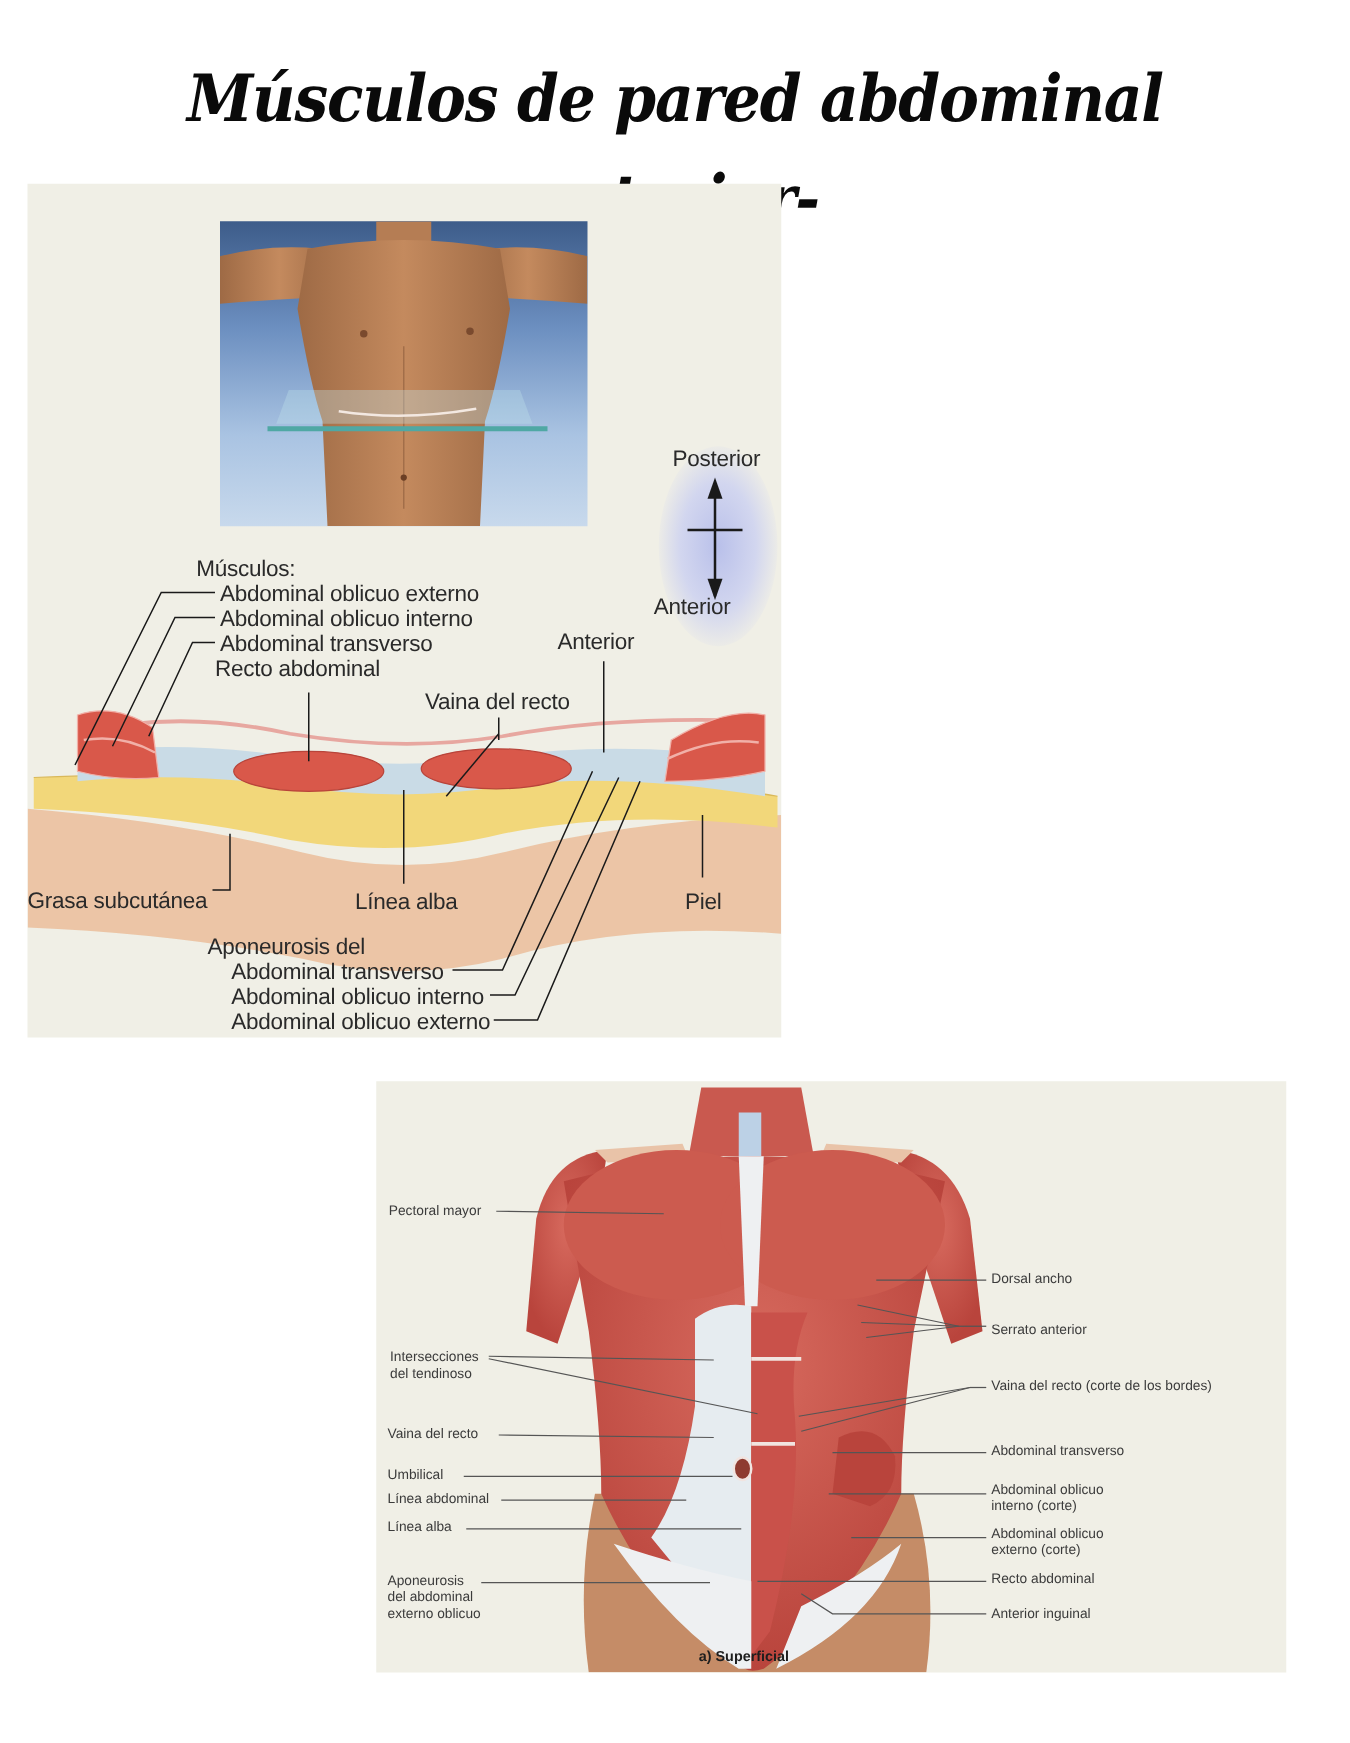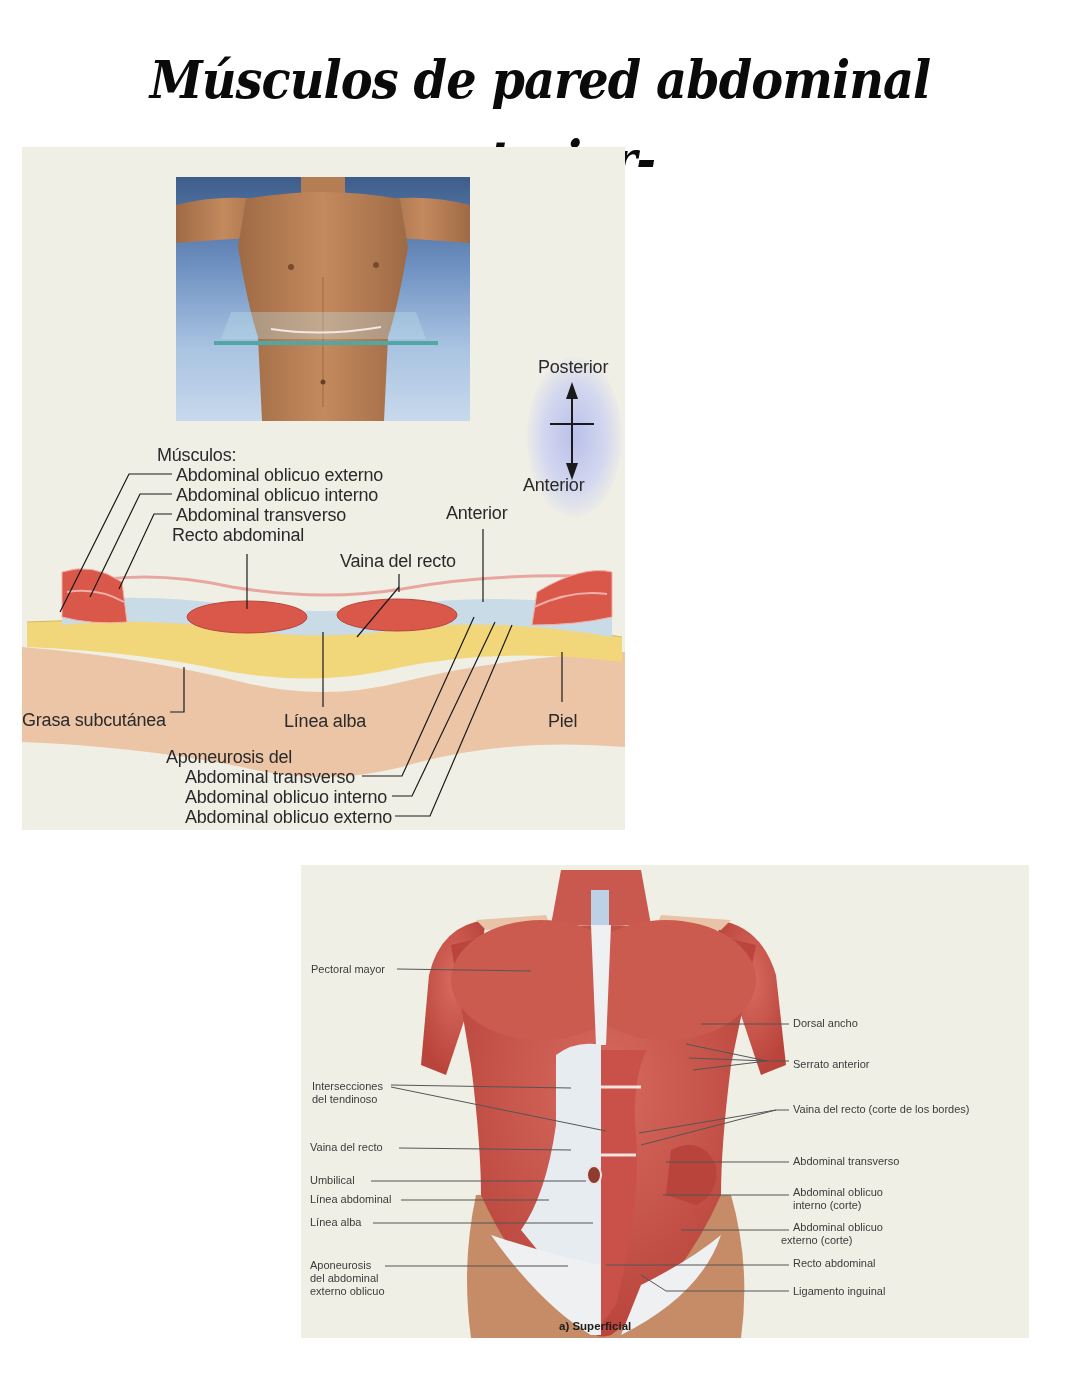--- a/index.html
+++ b/index.html
@@ -208,18 +208,18 @@
   <div class="lbl" style="left:9px;top:407px;">del abdominal</div>
   <div class="lbl" style="left:9px;top:420px;">externo oblicuo</div>
 
   <div class="lbl" style="left:492px;top:152px;">Dorsal ancho</div>
   <div class="lbl" style="left:492px;top:193px;text-align:center;">Serrato anterior</div>
   <div class="lbl" style="left:492px;top:238px;">Vaina del recto (corte de los bordes)</div>
   <div class="lbl" style="left:492px;top:290px;">Abdominal transverso</div>
   <div class="lbl" style="left:492px;top:321px;">Abdominal oblicuo</div>
   <div class="lbl" style="left:492px;top:334px;text-align:center;">interno (corte)</div>
   <div class="lbl" style="left:492px;top:356px;">Abdominal oblicuo</div>
-  <div class="lbl" style="left:480px;top:369px;">externo (corte)</div>
+  <div class="lbl" style="left:492px;top:369px;">externo (corte)</div>
   <div class="lbl" style="left:492px;top:392px;">Recto abdominal</div>
-  <div class="lbl" style="left:492px;top:420px;">Ligamento inguinal</div>
+  <div class="lbl" style="left:492px;top:420px;">Anterior inguinal</div>
 
   <div class="caption" style="left:258px;top:455px;">a) Superficial</div>
 </div>
 
 </body></html>

